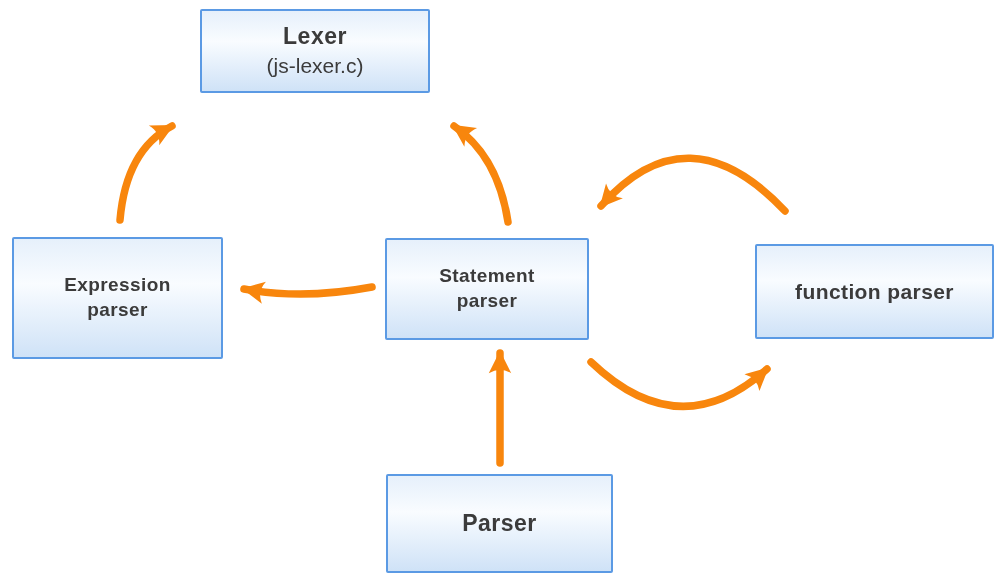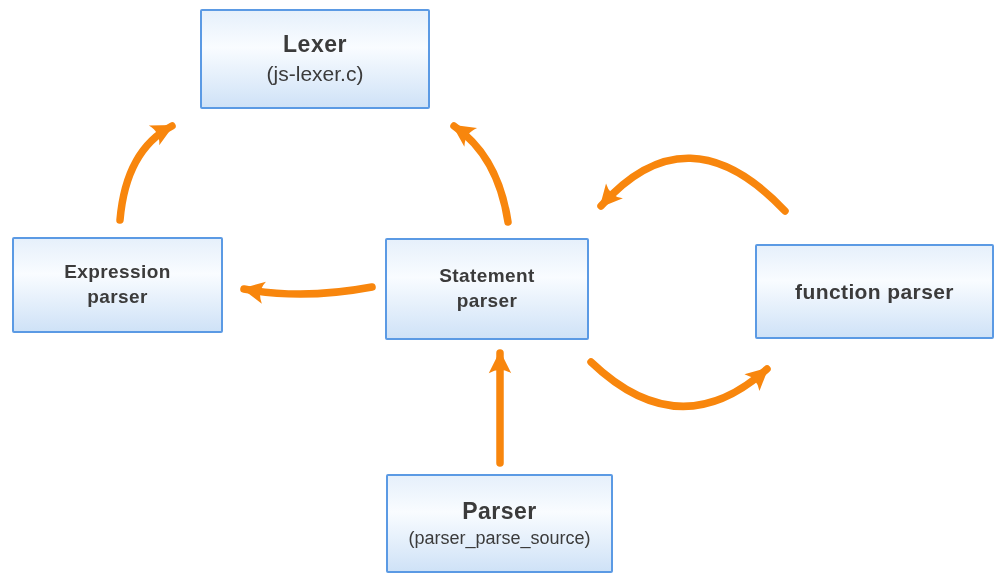--- a/index.html
+++ b/index.html
@@ -31,22 +31,22 @@
     color:var(--text-color);
     text-align:center;
     line-height:1.3;
   }
   .t-lg{font-size:23px;font-weight:700;letter-spacing:0.5px;}
   .t-md{font-size:19px;font-weight:600;letter-spacing:0.4px;}
   .t-fn{font-size:21px;font-weight:700;letter-spacing:0.4px;}
   .sub-lg{font-size:21px;font-weight:400;}
   .sub{font-size:18px;font-weight:400;}
 
-  #node-lexer{left:200px;top:9px;width:230px;height:100px;}
-  #node-expression{left:12px;top:237px;width:211px;height:96px;}
+  #node-lexer{left:200px;top:9px;width:230px;height:84px;}
+  #node-expression{left:12px;top:237px;width:211px;height:122px;}
   #node-statement{left:385px;top:238px;width:204px;height:102px;}
   #node-function{left:755px;top:244px;width:239px;height:95px;}
   #node-parser{left:386px;top:474px;width:227px;height:99px;}
 </style>
 </head>
 <body>
 
 <div class="canvas">
 
   <svg class="edges" viewBox="0 0 1005 584" xmlns="http://www.w3.org/2000/svg">
@@ -77,16 +77,15 @@
     <div class="t-md">Statement</div>
     <div class="t-md">parser</div>
   </div>
 
   <div class="node" id="node-function">
     <div class="t-fn">function parser</div>
   </div>
 
   <div class="node" id="node-parser">
     <div class="t-lg">Parser</div>
-    <div class="sub">(parser_parse_source)</div>
   </div>
 
 </div>
 
 </body></html>

